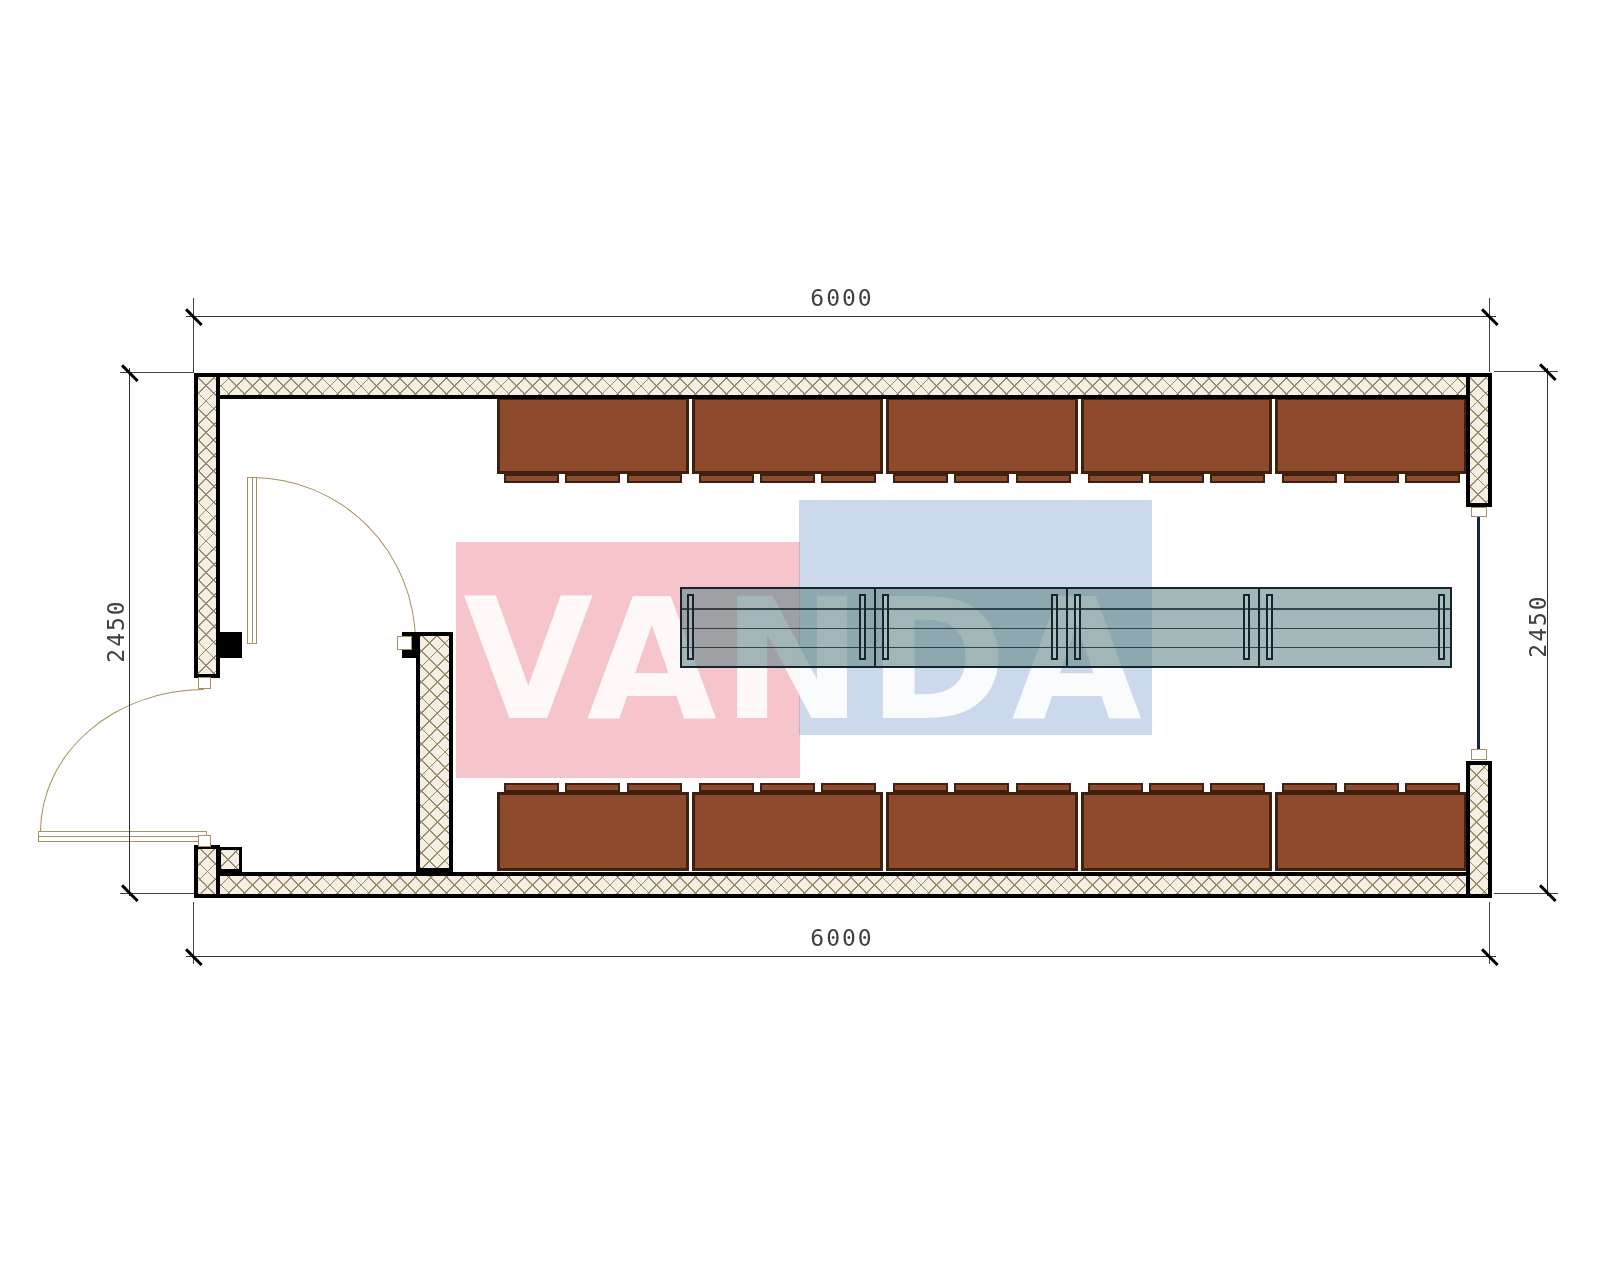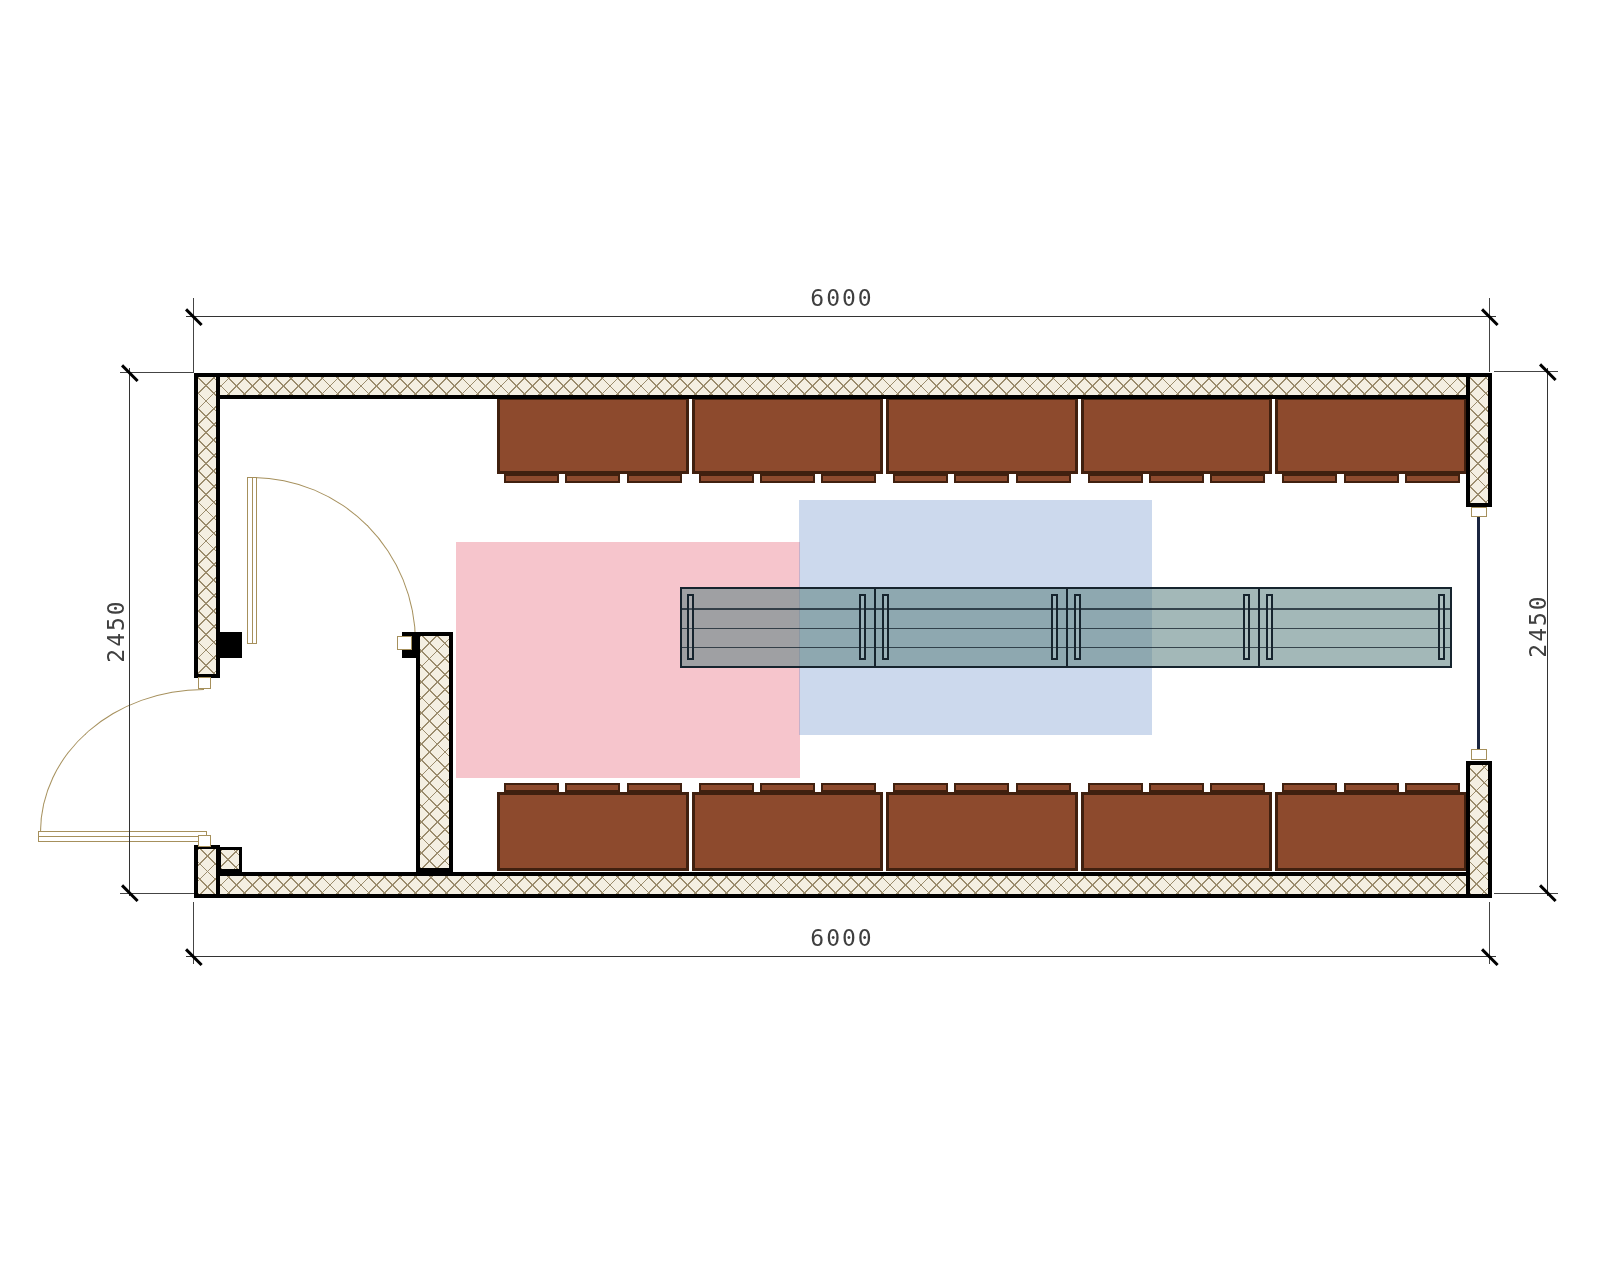--- a/index.html
+++ b/index.html
@@ -83,20 +83,21 @@
   }
   .dim-label.vert{transform:rotate(-90deg); transform-origin:center center;}
 </style>
 </head>
 <body>
 
 <div id="canvas">
 
   <div class="wm-block" id="wm-pink"></div>
   <div class="wm-block" id="wm-blue"></div>
+  <div id="wm-text">VANDA</div>
 
   <div id="bench">
       <div class="bench-slat" style="top: 19.25px;"></div>
       <div class="bench-slat" style="top: 38.5px;"></div>
       <div class="bench-slat" style="top: 57.75px;"></div>
       <div class="bench-divider" style="left: 192px;"></div>
       <div class="bench-divider" style="left: 384px;"></div>
       <div class="bench-divider" style="left: 576px;"></div>
       <div class="bench-leg" style="left: 5px;"></div>
       <div class="bench-leg" style="left: 177px;"></div>

